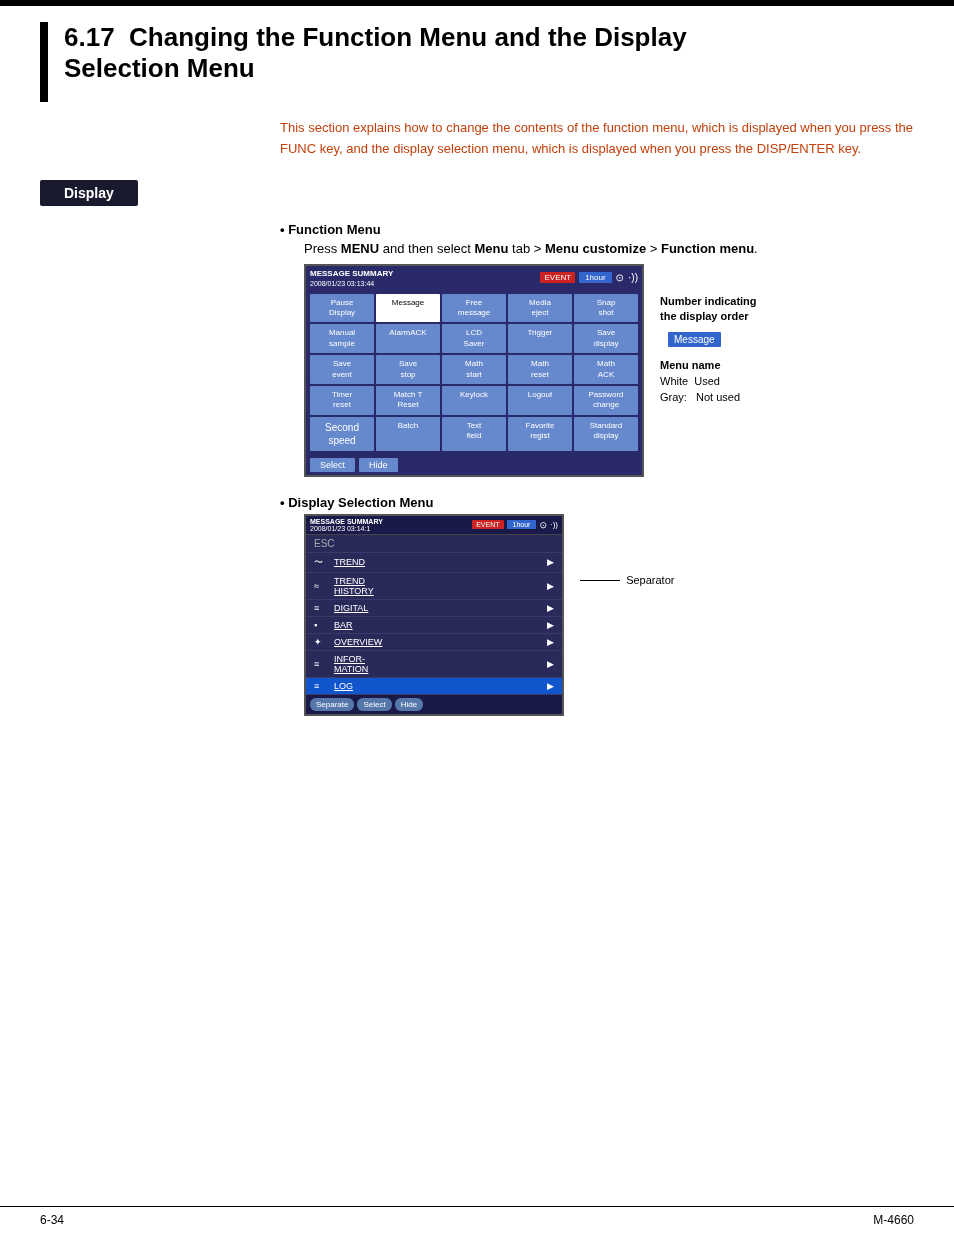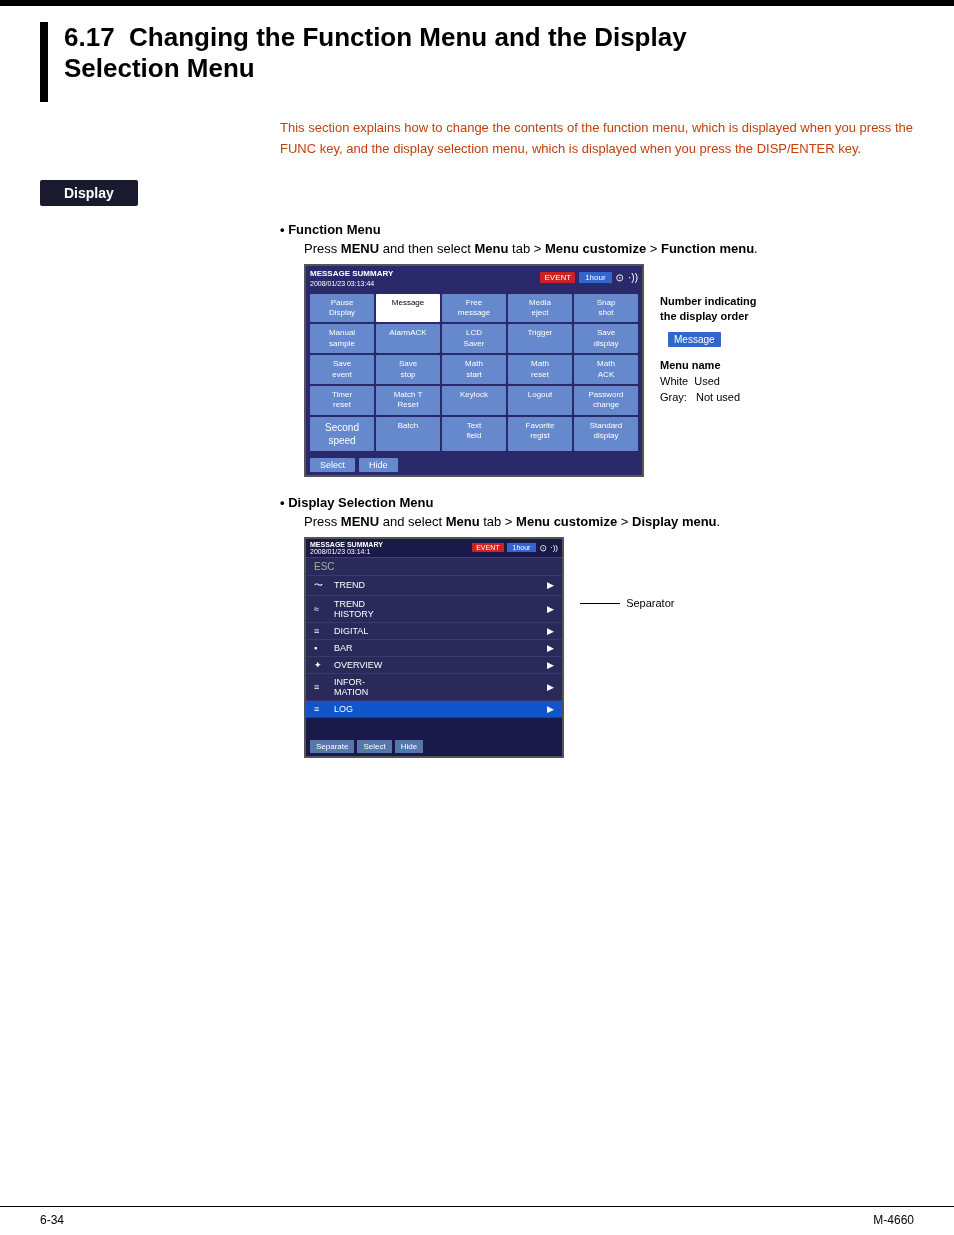--- a/index.html
+++ b/index.html
@@ -229,38 +229,38 @@
     .disp-menu-item.selected {
       background: #1155cc;
     }
     .disp-menu-icon {
       width: 16px;
       font-size: 9px;
       margin-right: 4px;
     }
     .disp-menu-label {
       flex: 1;
+      text-decoration: underline;
     }
     .disp-menu-arrow {
       font-size: 9px;
     }
 
     .disp-bottom-bar {
       background: #1a1a4a;
       display: flex;
       gap: 3px;
       padding: 3px 4px;
     }
     .disp-btn {
       background: #5577aa;
       color: #fff;
       padding: 2px 6px;
       font-size: 8px;
-      border-radius: 0;
-      margin-top: 19px;
+      border-radius: 6px;
     }
 
     
     .disp-wrapper {
       display: flex;
       align-items: flex-start;
       gap: 16px;
       margin-left: 12px;
     }
     .separator-annotation {
@@ -402,23 +402,20 @@
         </div>
         <div style="margin-bottom:2px; font-weight:bold; font-size:11px;">Menu name</div>
         <div style="font-size:11px; line-height:1.6;">White &nbsp;Used</div>
         <div style="font-size:11px;">Gray: &nbsp; Not used</div>
       </div>
     </div>
   </div>
 
   <div class="bullet-section">
     <div class="bullet-title">Display Selection Menu</div>
-    <div class="instruction-text">
-      Press <span class="bold">MENU</span> and select <span class="bold">Menu</span> tab &gt; <span class="bold">Menu customize</span> &gt; <span class="bold">Display menu</span>.
-    </div>
 
     <div class="disp-wrapper">
 
       <div class="disp-screen">
 
         <div class="disp-screen-header">
           <span style="font-size:7px; font-weight:bold; flex:1;">MESSAGE SUMMARY<br><span style="font-weight:normal;">2008/01/23 03:14:1</span></span>
           <span class="screen-tab" style="font-size:7px;">EVENT</span>
           <span class="screen-tab-blue" style="font-size:7px;">1hour</span>
           <span style="font-size:9px;">⊙</span>

